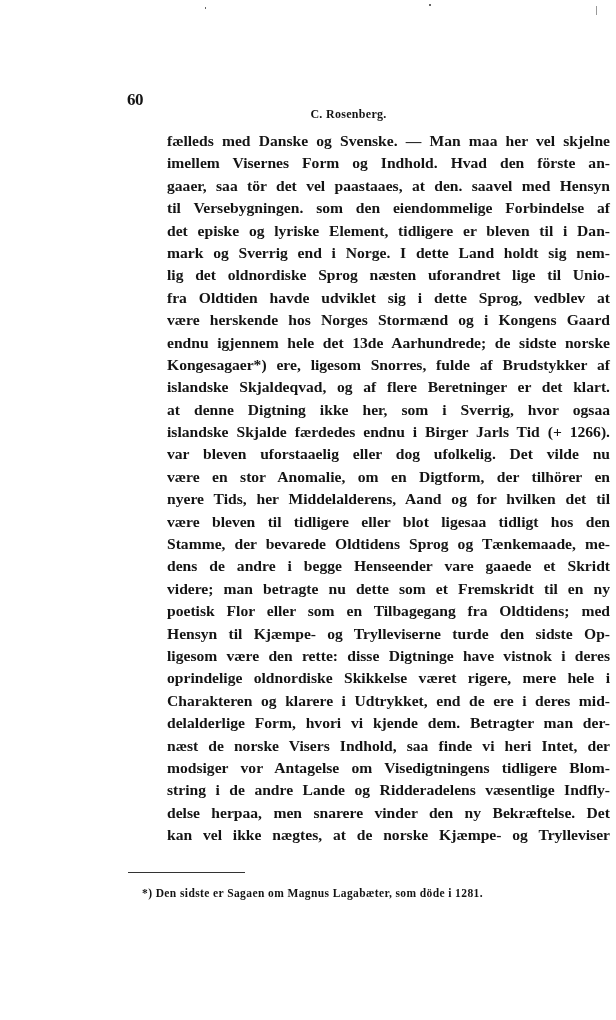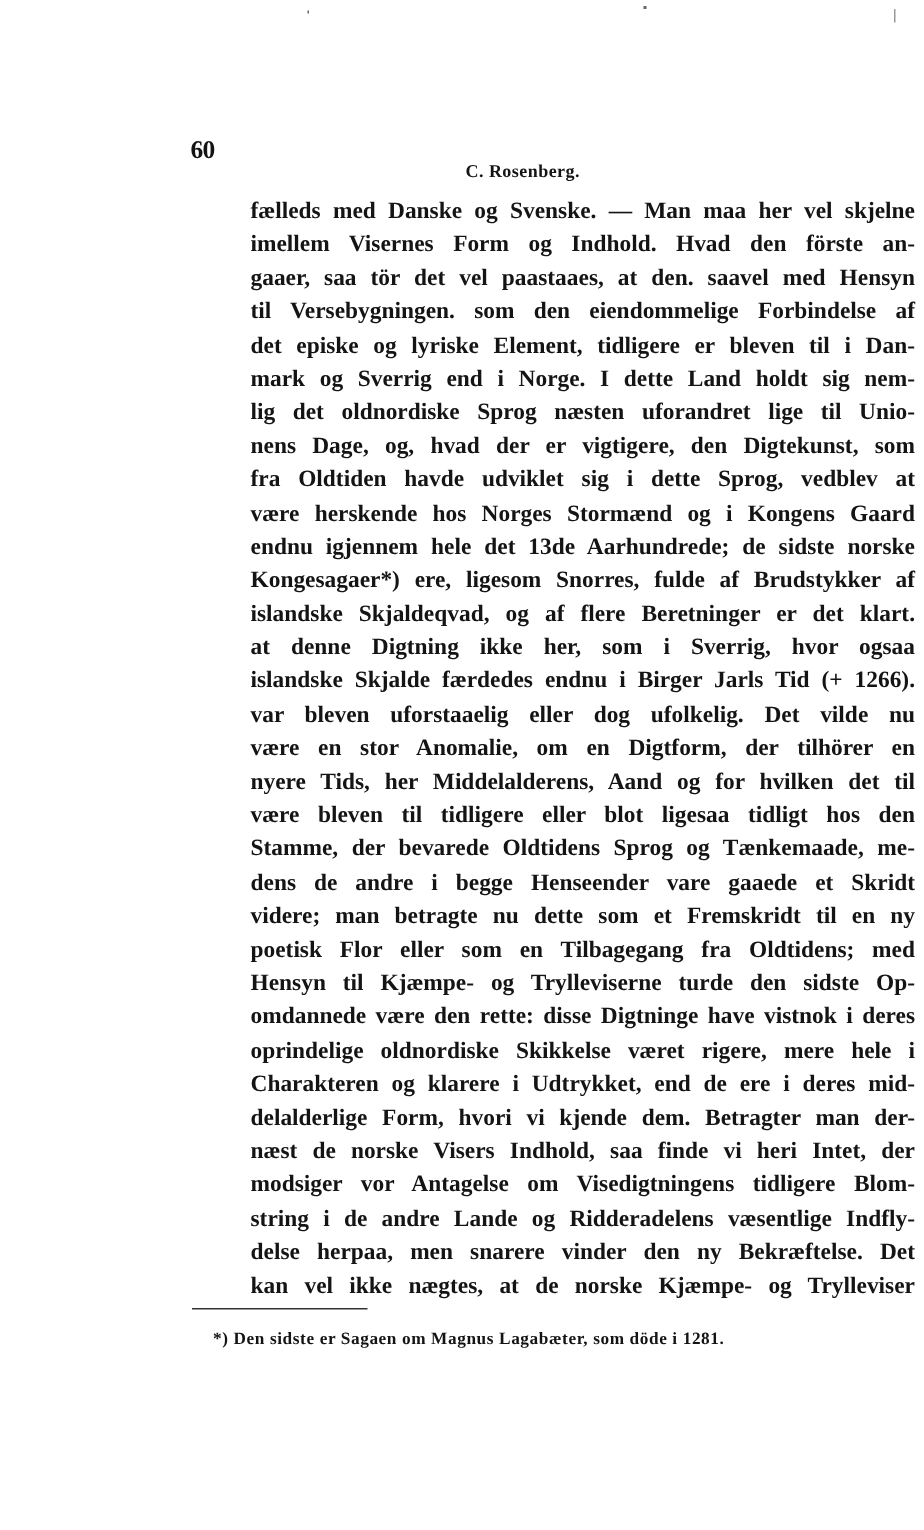--- a/index.html
+++ b/index.html
@@ -31,38 +31,37 @@
   </div>
 
   <div class="body-text">
     <span class="line"><span class="inner">fælleds med Danske og Svenske. — Man maa her vel skjelne</span></span>
     <span class="line"><span class="inner">imellem Visernes Form og Indhold.  Hvad den förste an-</span></span>
     <span class="line"><span class="inner">gaaer, saa tör det vel paastaaes, at den. saavel med Hensyn</span></span>
     <span class="line"><span class="inner">til Versebygningen. som den eiendommelige Forbindelse af</span></span>
     <span class="line"><span class="inner">det episke og lyriske Element, tidligere er bleven til i Dan-</span></span>
     <span class="line"><span class="inner">mark og Sverrig end i Norge.  I dette Land holdt sig nem-</span></span>
     <span class="line"><span class="inner">lig det oldnordiske Sprog næsten uforandret lige til Unio-</span></span>
-    <span class="line"><span class="inner">nens Dage, og, hvad der er vigtigere, den Digtekunst, som</span></span>
     <span class="line"><span class="inner">fra Oldtiden havde udviklet sig i dette Sprog, vedblev at</span></span>
     <span class="line"><span class="inner">være herskende hos Norges Stormænd og i Kongens Gaard</span></span>
     <span class="line"><span class="inner">endnu igjennem hele det 13de Aarhundrede; de sidste norske</span></span>
     <span class="line"><span class="inner">Kongesagaer*) ere, ligesom Snorres, fulde af Brudstykker af</span></span>
     <span class="line"><span class="inner">islandske Skjaldeqvad, og af flere Beretninger er det klart.</span></span>
     <span class="line"><span class="inner">at denne Digtning ikke her, som i Sverrig, hvor ogsaa</span></span>
     <span class="line"><span class="inner">islandske Skjalde færdedes endnu i Birger Jarls Tid (+ 1266).</span></span>
     <span class="line"><span class="inner">var bleven uforstaaelig eller dog ufolkelig.  Det vilde nu</span></span>
     <span class="line"><span class="inner">være en stor Anomalie, om en Digtform, der tilhörer en</span></span>
     <span class="line"><span class="inner">nyere Tids, her Middelalderens, Aand og for hvilken det til</span></span>
     <span class="line"><span class="inner">være bleven til tidligere eller blot ligesaa tidligt hos den</span></span>
     <span class="line"><span class="inner">Stamme, der bevarede Oldtidens Sprog og Tænkemaade, me-</span></span>
     <span class="line"><span class="inner">dens de andre i begge Henseender vare gaaede et Skridt</span></span>
     <span class="line"><span class="inner">videre; man betragte nu dette som et Fremskridt til en ny</span></span>
     <span class="line"><span class="inner">poetisk Flor eller som en Tilbagegang fra Oldtidens; med</span></span>
     <span class="line"><span class="inner">Hensyn til Kjæmpe- og Trylleviserne turde den sidste Op-</span></span>
-    <span class="line"><span class="inner">omdannede være den rette: disse Digtninge have vistnok i deres</span></span>
+    <span class="line"><span class="inner">ligesom være den rette: disse Digtninge have vistnok i deres</span></span>
     <span class="line"><span class="inner">oprindelige oldnordiske Skikkelse været rigere, mere hele i</span></span>
     <span class="line"><span class="inner">Charakteren og klarere i Udtrykket, end de ere i deres mid-</span></span>
     <span class="line"><span class="inner">delalderlige Form, hvori vi kjende dem.  Betragter man der-</span></span>
     <span class="line"><span class="inner">næst de norske Visers Indhold, saa finde vi heri Intet, der</span></span>
     <span class="line"><span class="inner">modsiger vor Antagelse om Visedigtningens tidligere Blom-</span></span>
     <span class="line"><span class="inner">string i de andre Lande og Ridderadelens væsentlige Indfly-</span></span>
     <span class="line"><span class="inner">delse herpaa, men snarere vinder den ny Bekræftelse.  Det</span></span>
     <span class="line"><span class="inner">kan vel ikke nægtes, at de norske Kjæmpe- og Trylleviser</span></span>
   </div>
 

